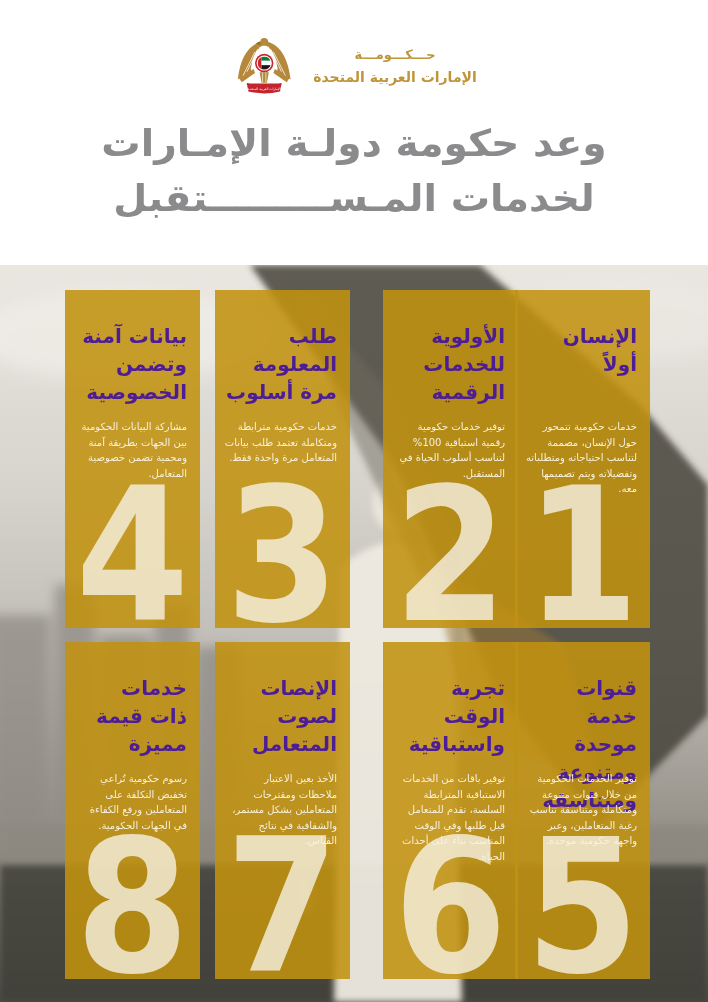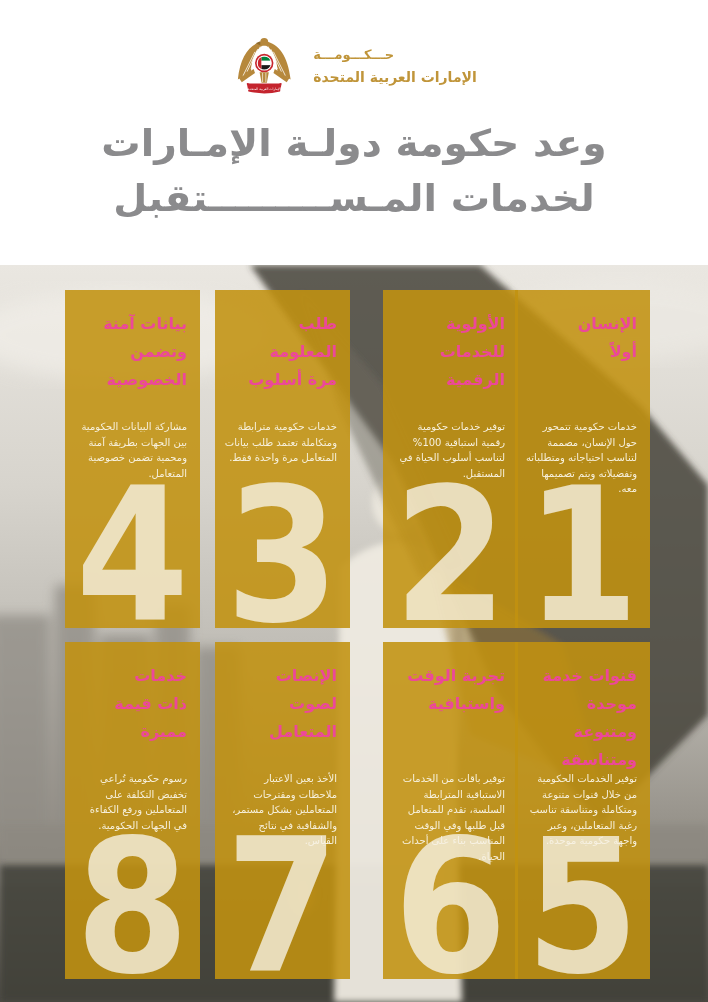--- a/index.html
+++ b/index.html
@@ -12,21 +12,21 @@
 
   
   .photo { position:absolute; left:0; top:265px; width:708px; height:737px; }
 
   
   .logo-row {
     position:absolute; top:26px; left:50%; transform:translateX(-50%);
     display:flex; align-items:center; gap:16px;
   }
   .emblem { width:66px; height:80px; }
-  .logo-text { display:flex; flex-direction:column; align-items:flex-end; }
+  .logo-text { display:flex; flex-direction:column; align-items:center; }
   .gov-word {
     color:#c0953a; font-size:13px; font-weight:bold; line-height:22px;
   }
   .gov-name {
     color:#c0953a; font-size:14px; font-weight:bold; line-height:22px;
   }
 
   .poster-title {
     position:absolute; top:116px; left:0; width:708px;
     text-align:center; color:#8b8b8d; font-weight:bold;
@@ -40,22 +40,22 @@
     background:rgba(194,146,16,0.88);
   }
   .row1 { top:290px; height:338px; }
   .row2 { top:642px; height:337px; }
   .pos-a { left:515px; } 
   .pos-b { left:365px;margin-left:18px; }
   .pos-c { left:215px; }
   .pos-d { left:65px; }  
 
   .card-title {
-    position:absolute; top:20px; right:13px; left:8px;
-    color:#ec4899; font-weight:bold; font-size:16px; line-height:28px;
+    position:absolute; top:32px; right:13px; left:8px;
+    color:#4c1d95; font-weight:bold; font-size:20px; line-height:28px;
     text-align:right; white-space:pre-line;
   }
   .card-body {
     position:absolute; top:129px; right:13px; left:9px;
     color:#f7f0dc; font-size:10px; line-height:15.5px;
     text-align:right;
   }
   .card-number {
     position:absolute; left:0; right:0; bottom:0; height:144px;
     text-align:center; font-weight:bold; font-size:185px; line-height:0.78;

